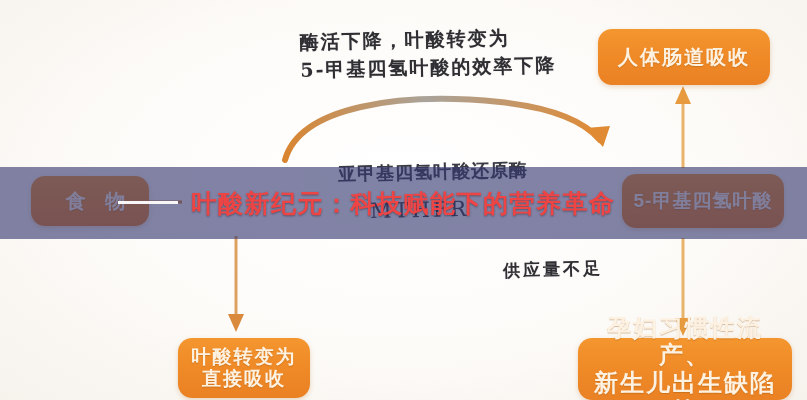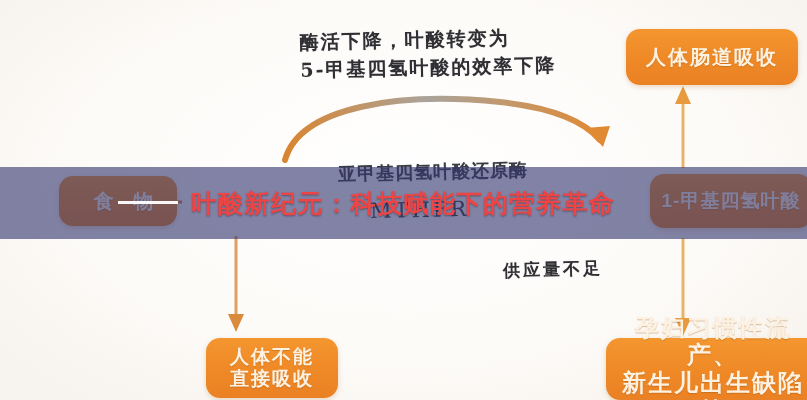--- a/index.html
+++ b/index.html
@@ -30,21 +30,20 @@
     justify-content: center;
     text-align: center;
     border-radius: 14px;
     background: linear-gradient(180deg, #f4962f 0%, #ef8a27 50%, #ea8124 100%);
     color: #fdf2e2;
     font-weight: 700;
     letter-spacing: 2px;
     line-height: 1.15;
     box-shadow: 0 2px 5px rgba(180,110,40,0.25);
     text-shadow: 0 1px 1px rgba(150,80,10,0.35);
-    margin-left: 28px;
   }
   .node .lines { padding: 0 8px; white-space: pre-line; }
 
   #node-gut      { left: 598px; top: 29px;  width: 172px; height: 56px; font-size: 20px; }
   #node-food     { left: 31px;  top: 176px; width: 118px; height: 50px; font-size: 20px; letter-spacing: 7px; padding-left: 18px;}
   #node-mthf     { left: 622px; top: 174px; width: 162px; height: 54px; font-size: 19px; letter-spacing: 1px;}
   #node-noabs    { left: 178px; top: 338px; width: 132px; height: 60px; font-size: 19px; }
   #node-risk     { left: 578px; top: 338px; width: 214px; height: 62px; font-size: 24px; }
 
   
@@ -140,25 +139,25 @@
 
   <div class="node" id="node-gut">
     <span class="lines">人体肠道吸收</span>
   </div>
 
   <div class="node" id="node-food">
     <span class="lines">食 物</span>
   </div>
 
   <div class="node" id="node-mthf">
-    <span class="lines">1-甲基四氢叶酸</span>
+    <span class="lines">5-甲基四氢叶酸</span>
   </div>
 
   <div class="node" id="node-noabs">
-    <span class="lines">人体不能
+    <span class="lines">叶酸转变为
 直接吸收</span>
   </div>
 
   <div class="node" id="node-risk">
     <span class="lines">孕妇习惯性流产、
 新生儿出生缺陷等</span>
   </div>
 
   <div id="band">
     <div id="band-title">叶酸新纪元：科技赋能下的营养革命</div>

